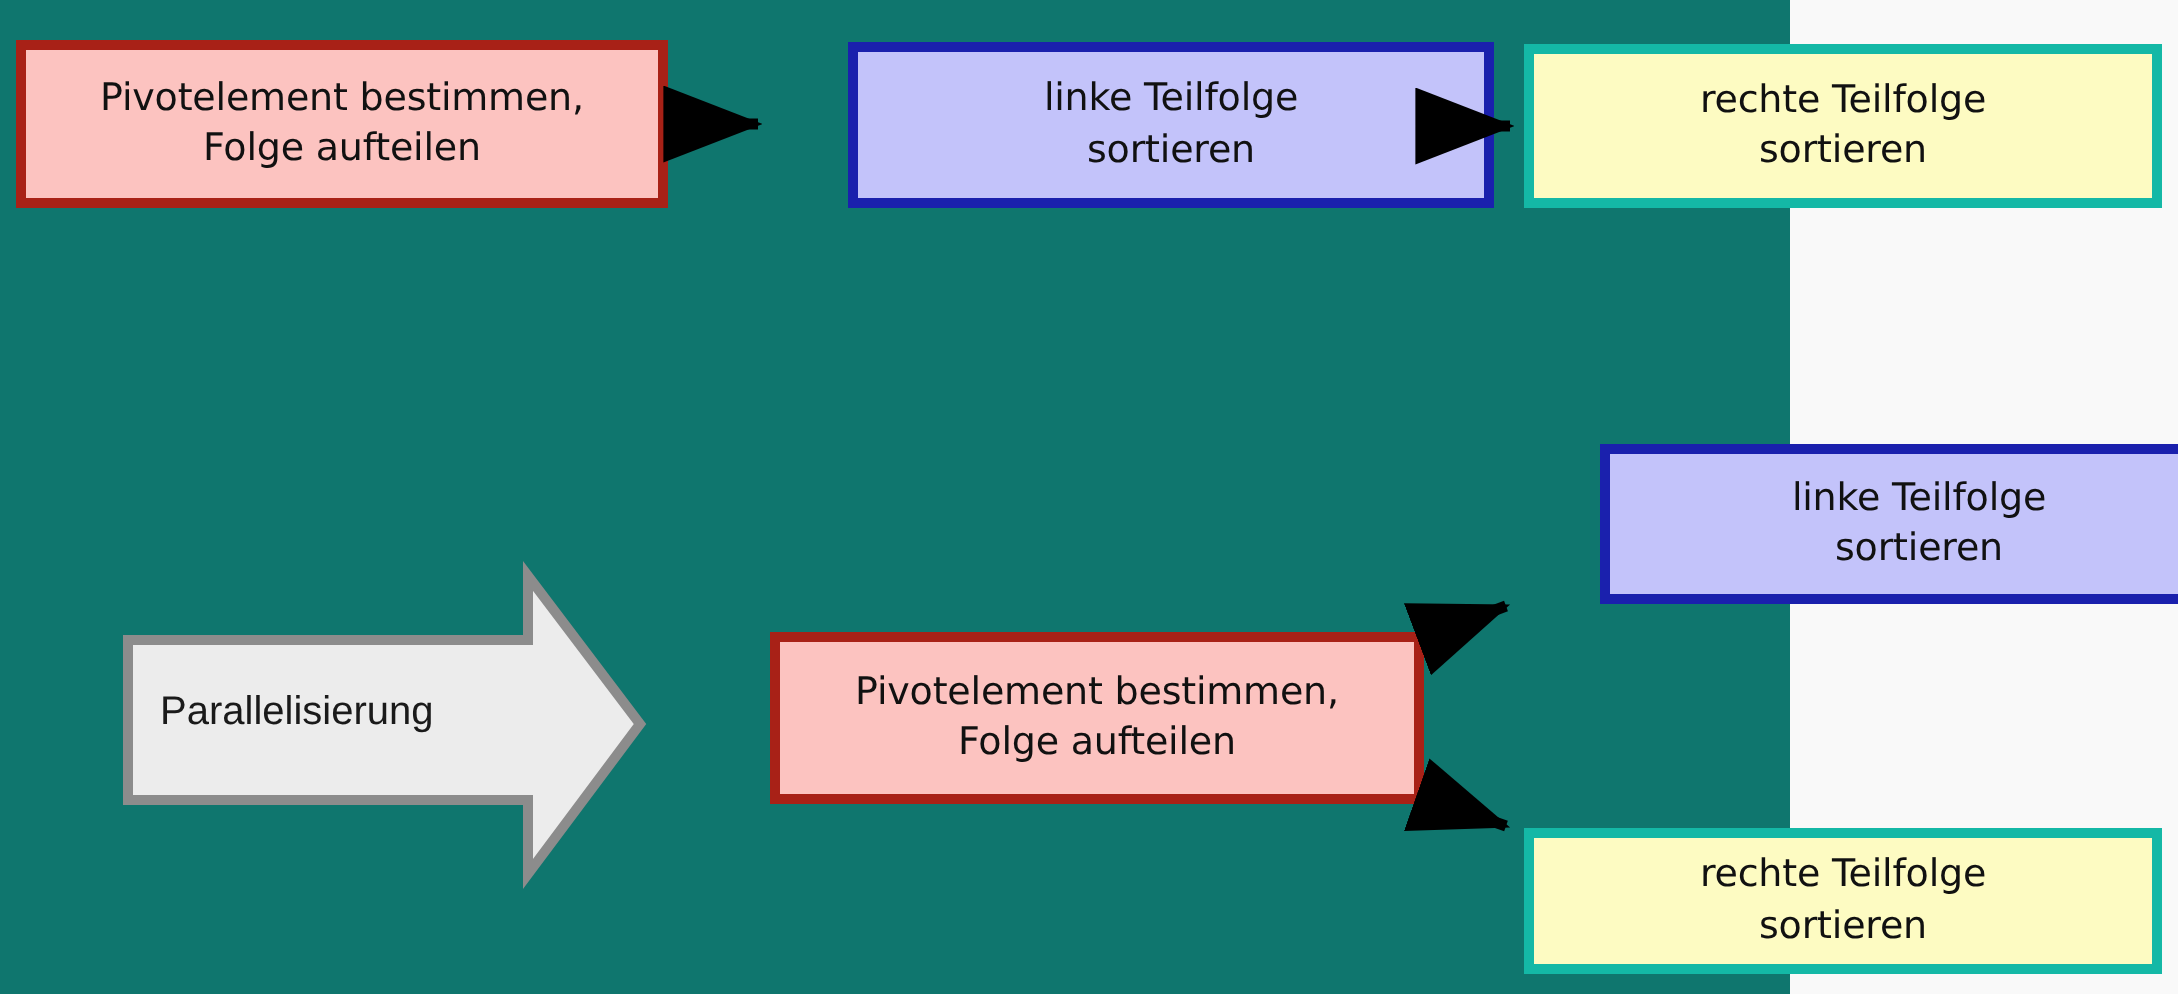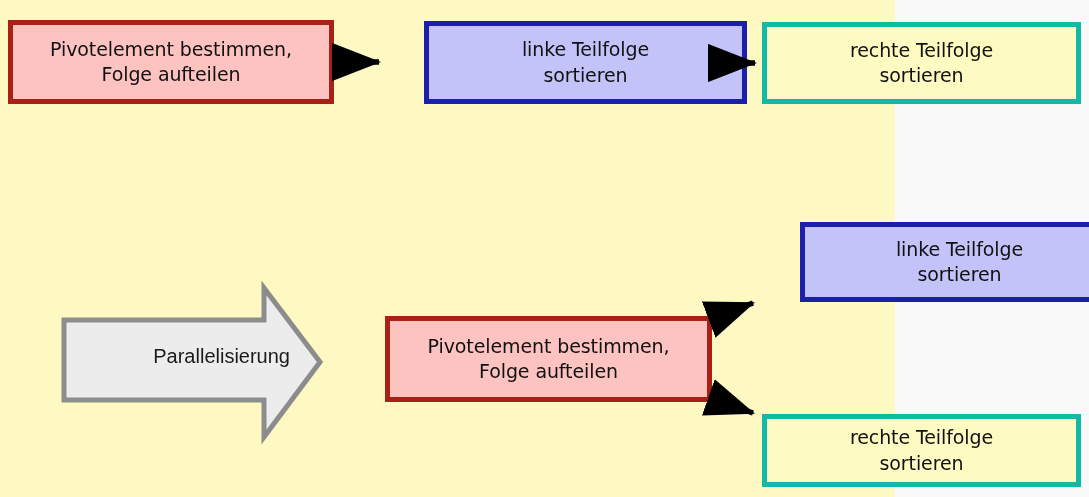--- a/index.html
+++ b/index.html
@@ -10,21 +10,21 @@
     width: 1089px;
     height: 497px;
     background: #f9f9f9;
     font-family: "DejaVu Sans", sans-serif;
     overflow: hidden;
   }
   #canvas {
     position: relative;
     width: 895px;
     height: 497px;
-    background: #fef9c3;
+    background: #0f766e;
   }
   .node {
     position: absolute;
     box-sizing: border-box;
     display: flex;
     align-items: center;
     justify-content: center;
     text-align: center;
     line-height: 1.32;
     color: #111111;
@@ -50,24 +50,24 @@
     position: absolute;
     left: 0;
     top: 0;
     width: 1089px;
     height: 497px;
     overflow: visible;
     pointer-events: none;
   }
   .blockarrow-label {
     position: absolute;
-    left: 100px;
+    left: 80px;
     top: 345px;
     width: 190px;
-    text-align: right;
+    text-align: left;
     font-family: "Liberation Sans", sans-serif;
     font-size: 20px;
     color: #1a1a1a;
   }
 </style>
 </head>
 <body>
 
 <div id="canvas">
 

